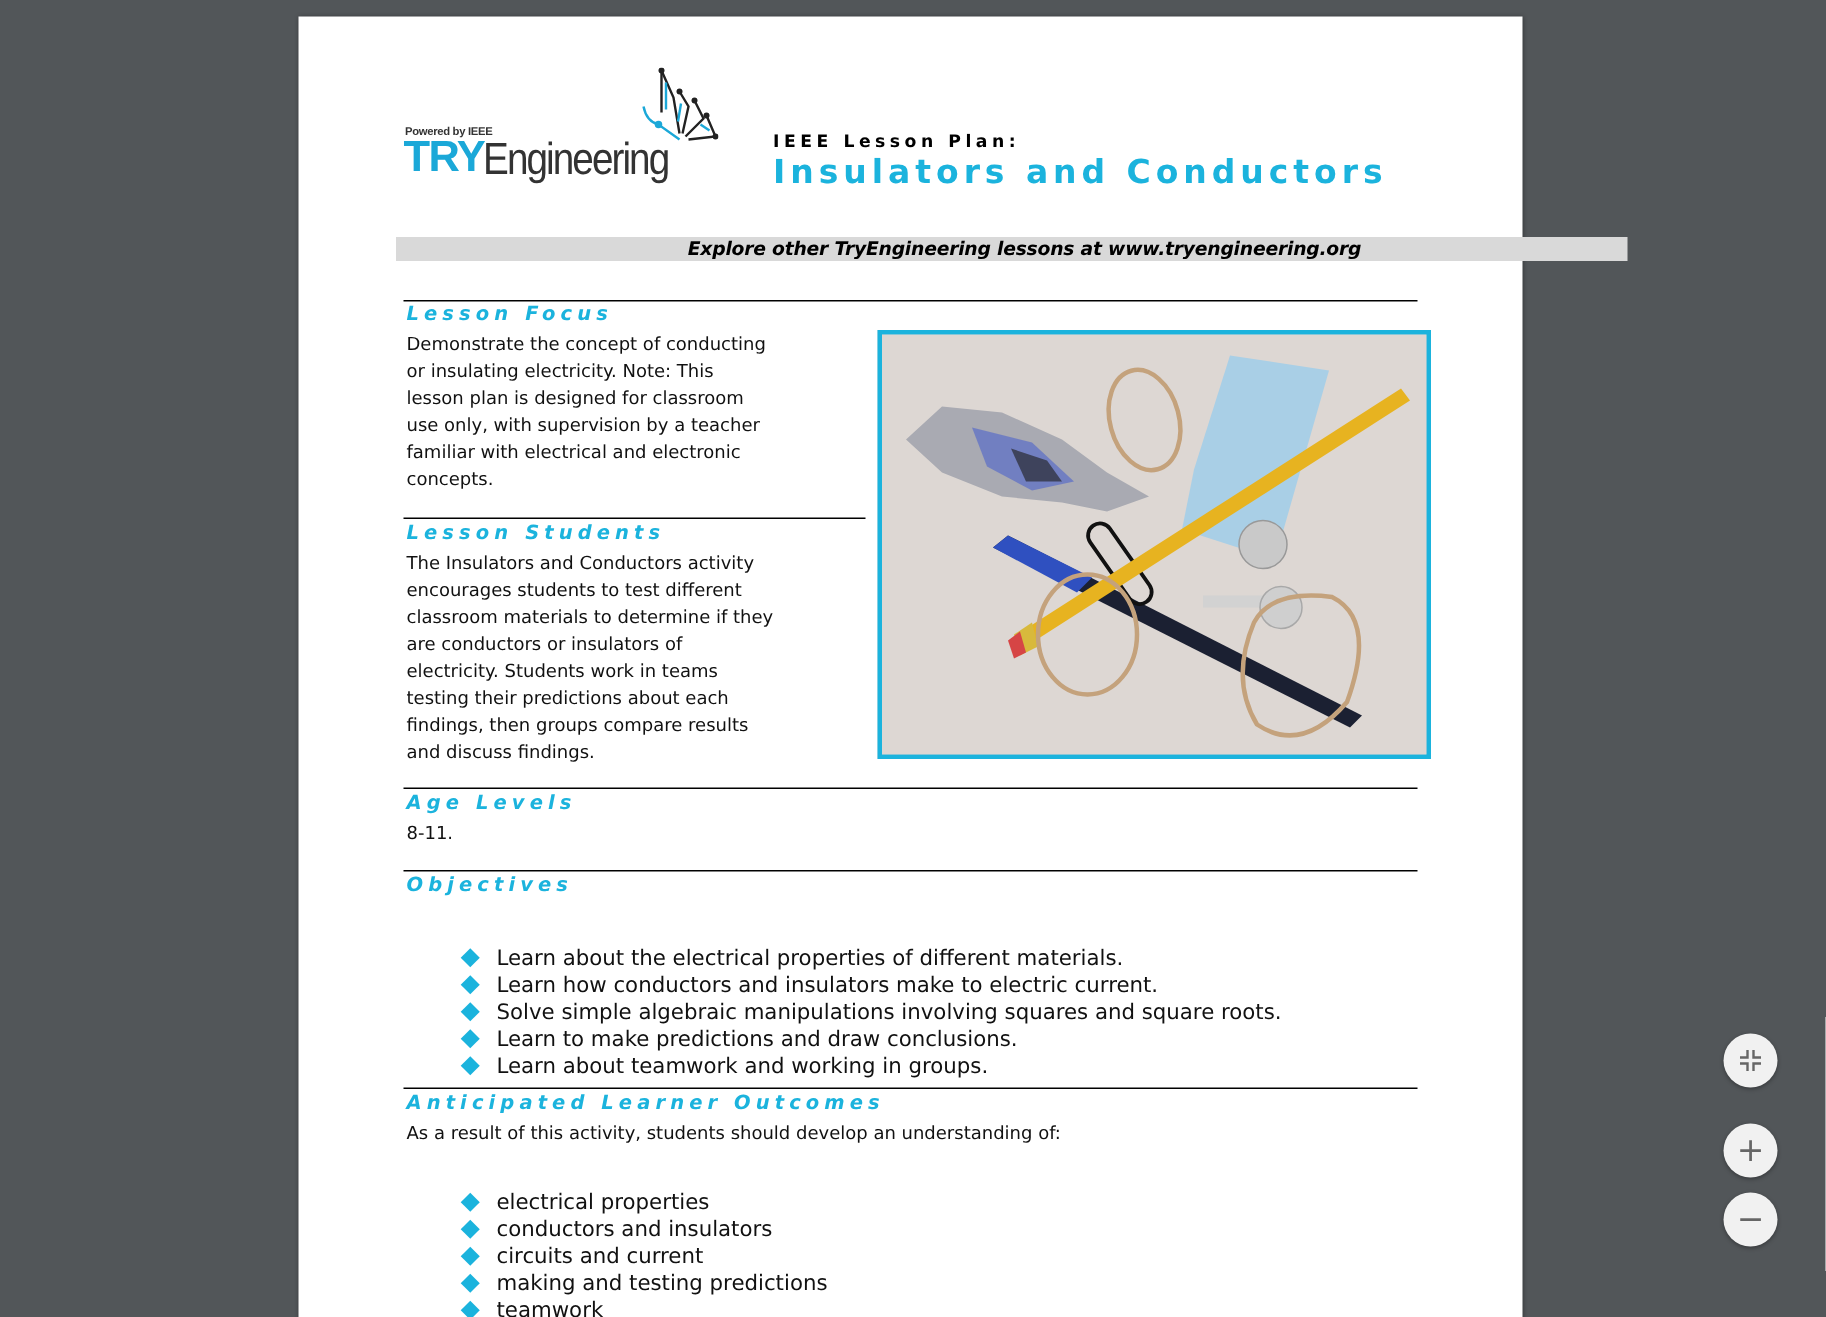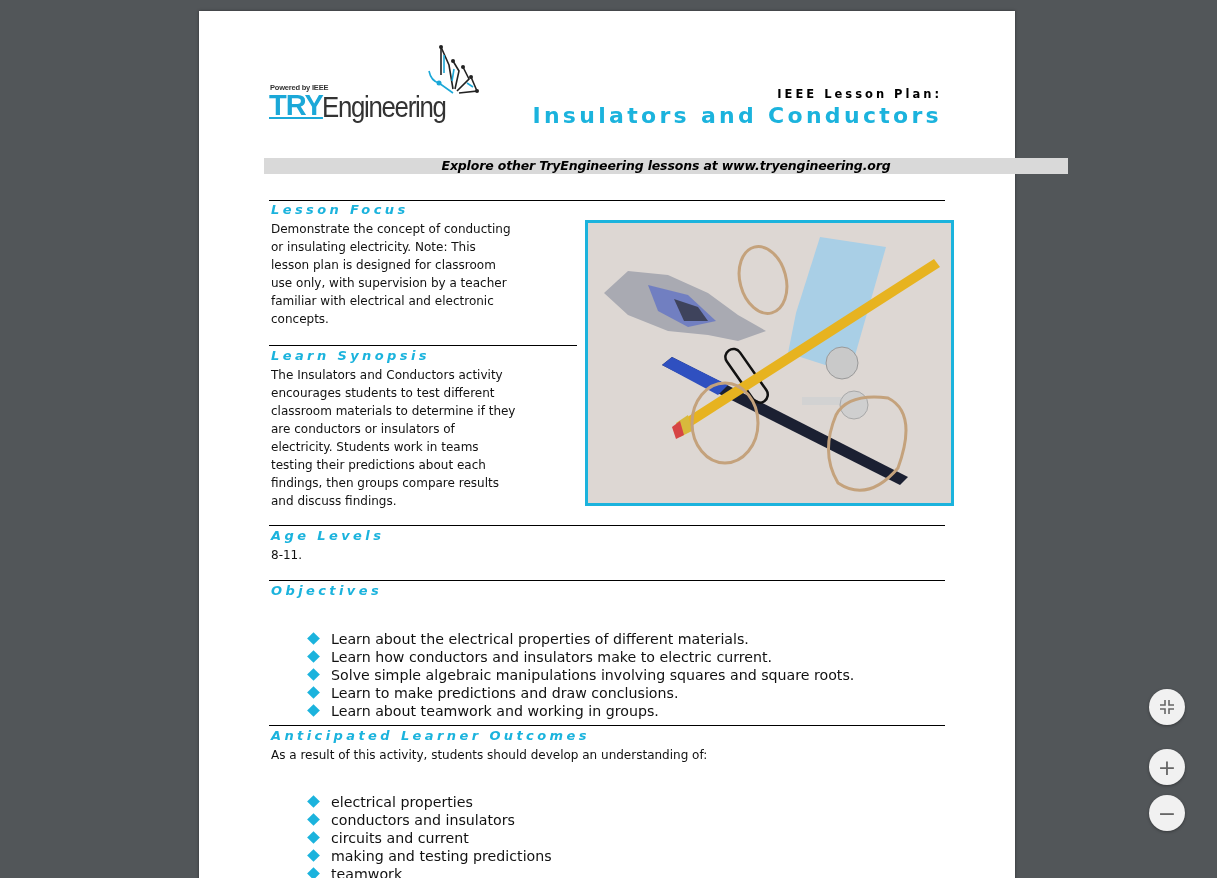--- a/index.html
+++ b/index.html
@@ -9,33 +9,34 @@
     font-family:"DejaVu Sans", sans-serif;
     position:relative;
   }
   .page {
     position:absolute; left:199px; top:11px; width:816px; height:900px;
     background:#ffffff;
     box-shadow:0 0 3px rgba(0,0,0,0.4);
   }
   .logo { position:absolute; left:70px; top:34px; width:210px; height:85px; }
   .logo .powered { position:absolute; left:1px; top:38px; font-size:7.5px; font-weight:bold; color:#333; font-family:"Liberation Sans", sans-serif; letter-spacing:-0.2px; }
-  .logo .try { position:absolute; left:0; top:44px; font-family:"Liberation Sans", sans-serif; font-weight:bold; font-size:29px; color:#1ba8d8; letter-spacing:-1px;text-decoration:underline; }
+  .logo .try { position:absolute; left:0; top:44px; font-family:"Liberation Sans", sans-serif; font-weight:bold; font-size:29px; color:#1ba8d8; letter-spacing:-1px; }
   .logo .eng { position:absolute; left:53px; top:45px; font-family:"Liberation Sans", sans-serif; font-size:30px; color:#333; letter-spacing:-1.5px; transform:scaleX(0.86); transform-origin:left top; }
   .logo svg { position:absolute; left:158px; top:0; }
 
-  .header-right { position:absolute; right:73px; top:76px; text-align:right; }
+  .header-right { position:absolute; right:90px; top:76px; }
   .lesson-plan-label { font-family:"DejaVu Sans", sans-serif; font-weight:bold; font-size:11.5px; letter-spacing:3px; color:#000; }
   .lesson-title { font-family:"DejaVu Sans", sans-serif; font-weight:bold; font-size:22px; letter-spacing:3.3px; color:#1bb3dd; margin-top:0px; line-height:30px; }
 
   .explore-bar {
     position:absolute; left:65px; top:147px; width:804px; height:16px;
     background:#d9d9d9; text-align:center;
     font-family:"DejaVu Sans", sans-serif; font-style:italic; font-weight:bold; font-size:12.5px; line-height:16px; color:#000;
     letter-spacing:-0.15px;
+    padding-left:17px;
   }
 
   .rule { position:absolute; height:1px; background:#000; }
   .section-heading {
     position:absolute;
     font-family:"DejaVu Sans", sans-serif; font-weight:bold; font-style:italic;
     color:#1bb3dd; font-size:13px; letter-spacing:3.4px;
   }
   .body-text {
     position:absolute; font-family:"DejaVu Sans", sans-serif; font-size:12px; line-height:18px; color:#111;
@@ -101,21 +102,21 @@
   <div class="body-text" style="left:72px; top:209px;">
     <div>Demonstrate the concept of conducting</div>
     <div>or insulating electricity. Note: This</div>
     <div>lesson plan is designed for classroom</div>
     <div>use only, with supervision by a teacher</div>
     <div>familiar with electrical and electronic</div>
     <div>concepts.</div>
   </div>
 
   <div class="rule" style="left:70px; top:334px; width:308px;"></div>
-  <div class="section-heading" style="left:72px; top:337px;">Learn Synopsis</div>
+  <div class="section-heading" style="left:72px; top:337px;">Lesson Students</div>
   <div class="body-text" style="left:72px; top:355px;">
     <div>The Insulators and Conductors activity</div>
     <div>encourages students to test different</div>
     <div>classroom materials to determine if they</div>
     <div>are conductors or insulators of</div>
     <div>electricity.  Students work in teams</div>
     <div>testing their predictions about each</div>
     <div>findings, then groups compare results</div>
     <div>and discuss findings.</div>
   </div>

